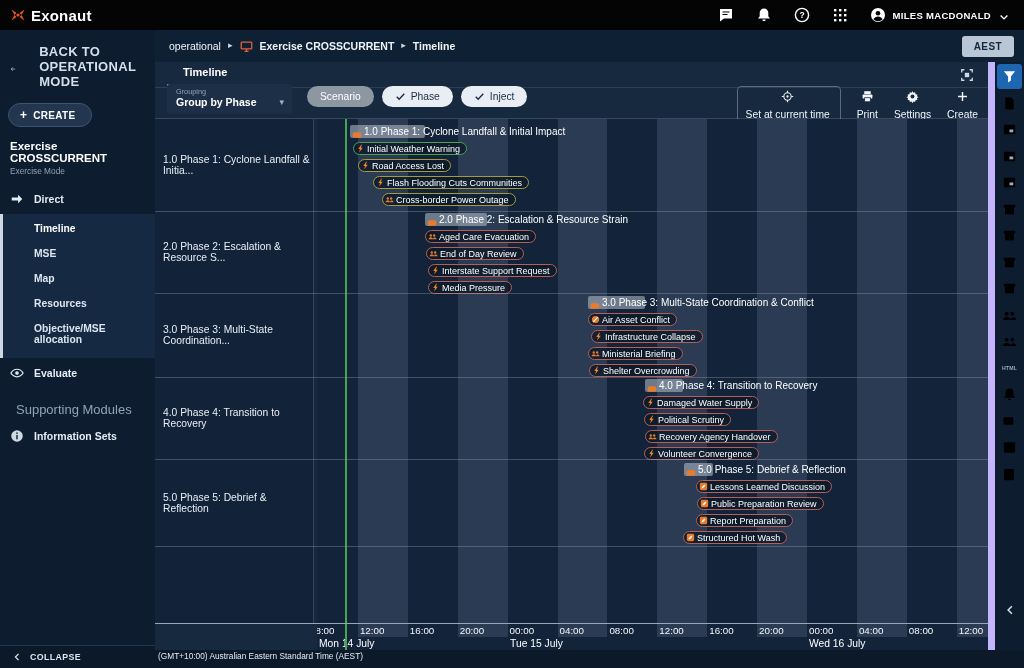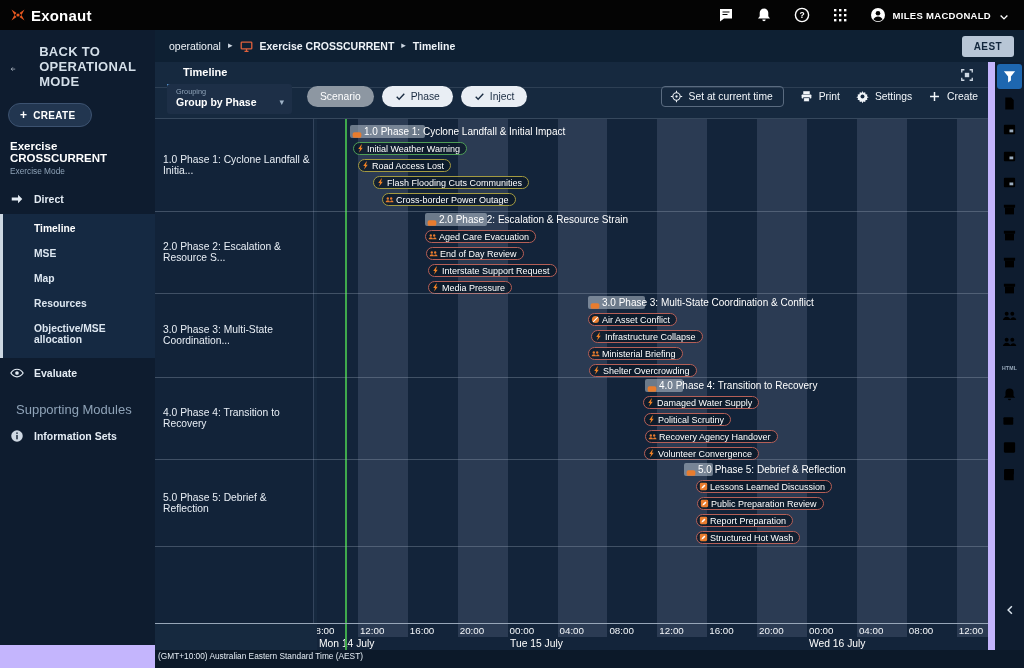--- a/index.html
+++ b/index.html
@@ -48,21 +48,21 @@
   .grouping { position:absolute; left:12px; top:-4px; width:125px; height:30px; background:#1d2f47; border-radius:3px; padding:3px 8px 0 9px; cursor:pointer; }
   .grouping .glabel { font-size:7.3px; color:#8fa3b8; }
   .grouping .gvalue { display:flex; justify-content:space-between; align-items:center; font-size:10.5px; font-weight:bold; color:#fff; margin-top:0px; }
   .gcaret { color:#9fb2c6; font-size:9px; }
   .chips { position:absolute; left:152px; top:-2px; display:flex; gap:8px; }
   .chip { height:21px; display:inline-flex; align-items:center; gap:5px; padding:0 13px; border-radius:11px; font-size:10.3px; cursor:pointer; }
   .chip.off { background:#8d97a2; color:#fff; }
   .chip.on { background:#e9eef4; color:#1a2c42; }
   .chip .ck { width:11px; height:11px; }
   .tb-actions { position:absolute; right:10px; top:-2px; display:flex; align-items:center; gap:16px; }
-  .act { display:inline-flex; align-items:center; gap:6px; color:#f2f6fa; font-size:10.3px; cursor:pointer; }
+  .act { display:inline-flex; align-items:center; gap:6px; color:#f2f6fa; font-size:10.3px; cursor:pointer;flex-direction:column; }
   .act.outlined { border:1px solid #5a6b80; border-radius:4px; padding:3px 10px 3px 8px; }
   .act .a-ic { width:13px; height:13px; }
 
   
   .gantt { position:absolute; left:0; top:56px; width:833px; height:532px; border-top:1px solid rgba(151,166,184,.25); }
   .labelcol { position:absolute; left:0; top:0; width:158px; height:504px; background:#122339; }
   .colsep { position:absolute; left:158px; top:0; width:1px; height:504px; background:#33445c; }
   .plot { position:absolute; left:162px; top:0; width:671px; height:532px; background:#13243a; overflow:hidden; }
   .band { position:absolute; top:0; height:518px; background:#2b3b53; }
   .rowlabel { position:absolute; left:0; display:flex; align-items:center; padding-left:8px; font-size:10.3px; color:#e8eef5; width:158px; }
@@ -187,20 +187,26 @@
         <div class="sb-item">
           <span class="sb-ic"><svg viewBox="0 0 16 16">
               <circle cx="8" cy="8" r="6.6" fill="#cfd9e4"></circle>
               <rect x="7.2" y="6.8" width="1.6" height="5" fill="#0e1c2f"></rect>
               <rect x="7.2" y="3.9" width="1.6" height="1.7" fill="#0e1c2f"></rect>
             </svg></span>
           <span>Information Sets</span>
         </div>
       </nav>
   </aside>
+  <div class="sb-foot">
+    <span style="width:10px;height:10px;"><svg viewBox="0 0 16 16">
+          <path d="M10.5 3L5.5 8l5 5" stroke="#dbe5ee" stroke-width="2" fill="none"></path>
+        </svg></span>
+    <span>COLLAPSE</span>
+  </div>
 
   <div class="crumb-row">
     <div class="crumbs" id="crumbs">
         <span class="">operational</span>
         <span class="crumb-sep">▸</span>
         <span style="width:13px;height:13px;display:inline-flex;">
           <svg viewBox="0 0 16 16">
             <rect x="1.5" y="2.5" width="13" height="8.5" rx="1" fill="none" stroke="#e0603c" stroke-width="1.6"></rect>
             <path d="M5.5 14h5M8 11v3" stroke="#e0603c" stroke-width="1.6"></path>
           </svg>
@@ -457,21 +463,21 @@
               </svg></span>
             <span>Public Preparation Review</span>
           </span>
           <span class="pill red" style="left:379px;top:395px;">
             <span class="p-ic"><svg viewBox="0 0 16 16">
                 <rect x="1.5" y="1.5" width="13" height="13" rx="2.6" fill="#e87c2e"></rect>
                 <path d="M4.3 11.7l.9-2.8 4.3-4.3 1.9 1.9-4.3 4.3z" fill="#fff"></path>
               </svg></span>
             <span>Report Preparation</span>
           </span>
-          <span class="pill red" style="left:379px;top:412px;">
+          <span class="pill red" style="left:366px;top:412px;">
             <span class="p-ic"><svg viewBox="0 0 16 16">
                 <rect x="1.5" y="1.5" width="13" height="13" rx="2.6" fill="#e87c2e"></rect>
                 <path d="M4.3 11.7l.9-2.8 4.3-4.3 1.9 1.9-4.3 4.3z" fill="#fff"></path>
               </svg></span>
             <span>Structured Hot Wash</span>
           </span>
         </div>
       <div id="rowlayer">
           <div class="rowlabel" style="top:0px;height:92px;">1.0 Phase 1: Cyclone Landfall &amp; Initia...</div>
           <div class="rowsep" style="top:92px;"></div>

